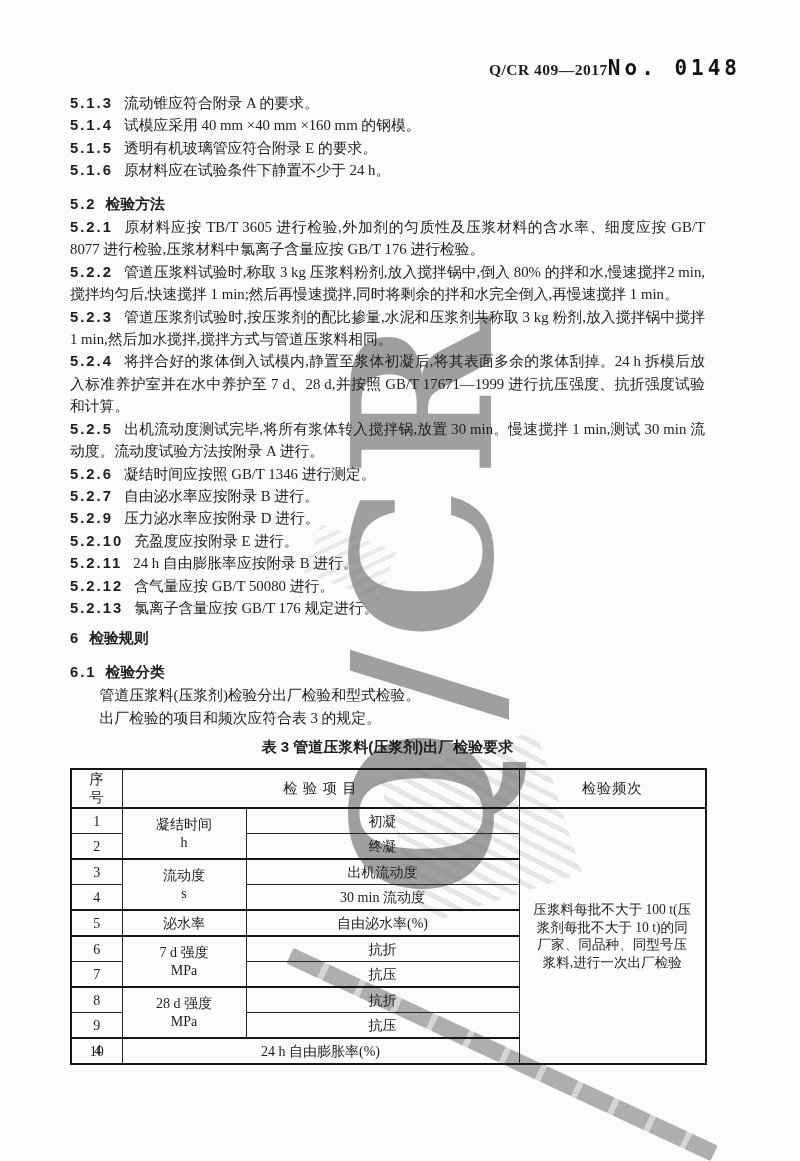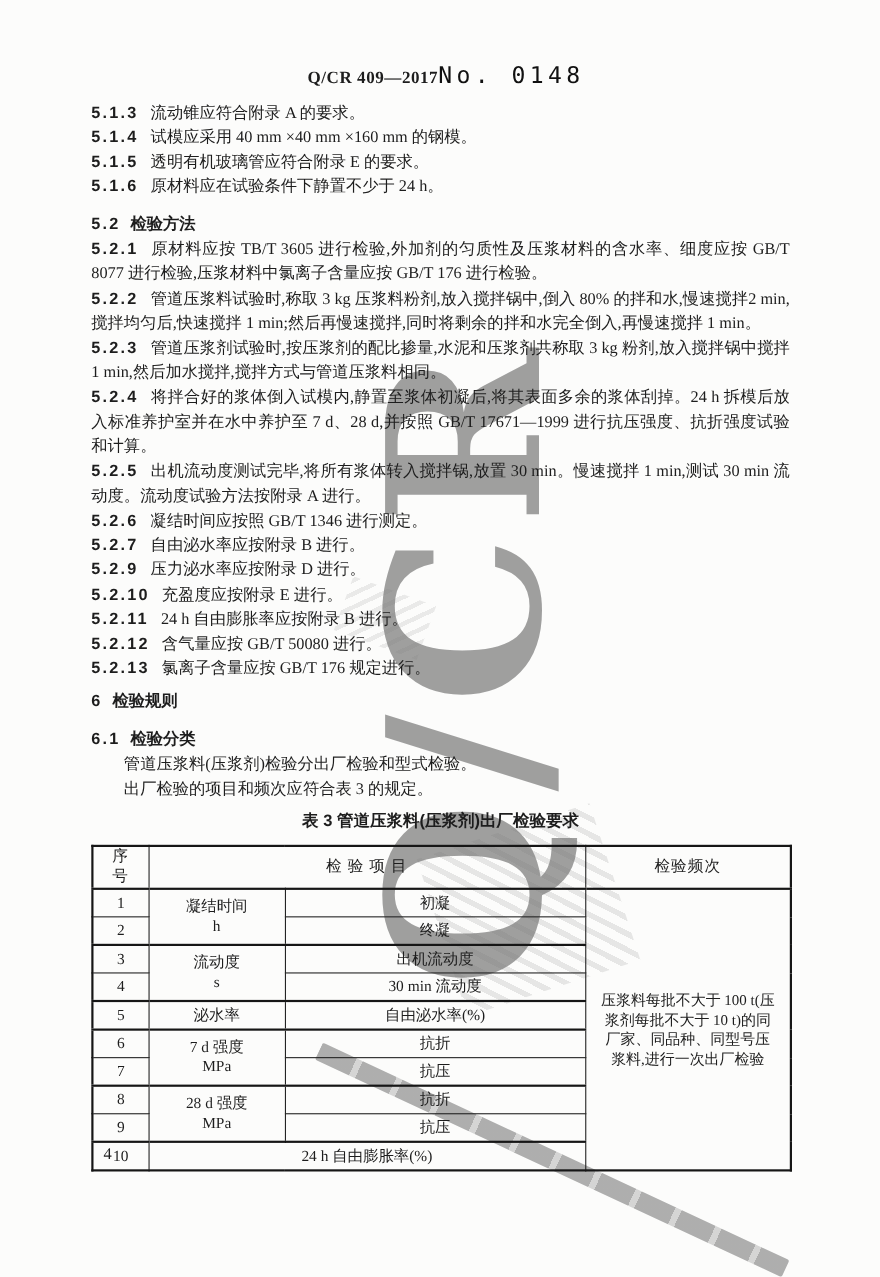--- a/index.html
+++ b/index.html
@@ -40,30 +40,30 @@
   .wm-hatch2{
     position:absolute;left:310px;top:536px;width:80px;height:52px;
     transform:rotate(20deg);
     background:repeating-linear-gradient(-45deg,
       rgba(120,120,120,0.28) 0 4px, transparent 4px 11px);
     opacity:.5;
   }
   
   .fg{position:absolute;inset:0;z-index:1;}
   .doc-header{
-    position:absolute;top:56px;left:88px;width:635px;
-    display:flex;justify-content:center;align-items:baseline;
+    position:absolute;top:56px;left:106px;width:635px;
+    display:flex;justify-content:flex-end;align-items:baseline;
   }
   .std-code{font-weight:bold;font-size:15.5px;letter-spacing:.5px;}
   .doc-no{
-    font-family:"DejaVu Sans Mono",monospace;font-weight:normal;
+    font-family:"DejaVu Sans Mono",monospace;font-weight:bold;
     font-size:21px;letter-spacing:4px;color:#111;
   }
   .content{
-    position:absolute;top:92px;left:83px;width:635px;
+    position:absolute;top:92px;left:70px;width:635px;
     font-size:14.8px;line-height:22.4px;text-align:justify;
   }
   .content p{margin:0;}
   .num{
     font-family:"Liberation Sans",sans-serif;font-weight:bold;
     letter-spacing:2px;margin-right:11px;
   }
   p.heading,p.chapter{
     font-family:"Liberation Sans",sans-serif;font-weight:bold;
   }

